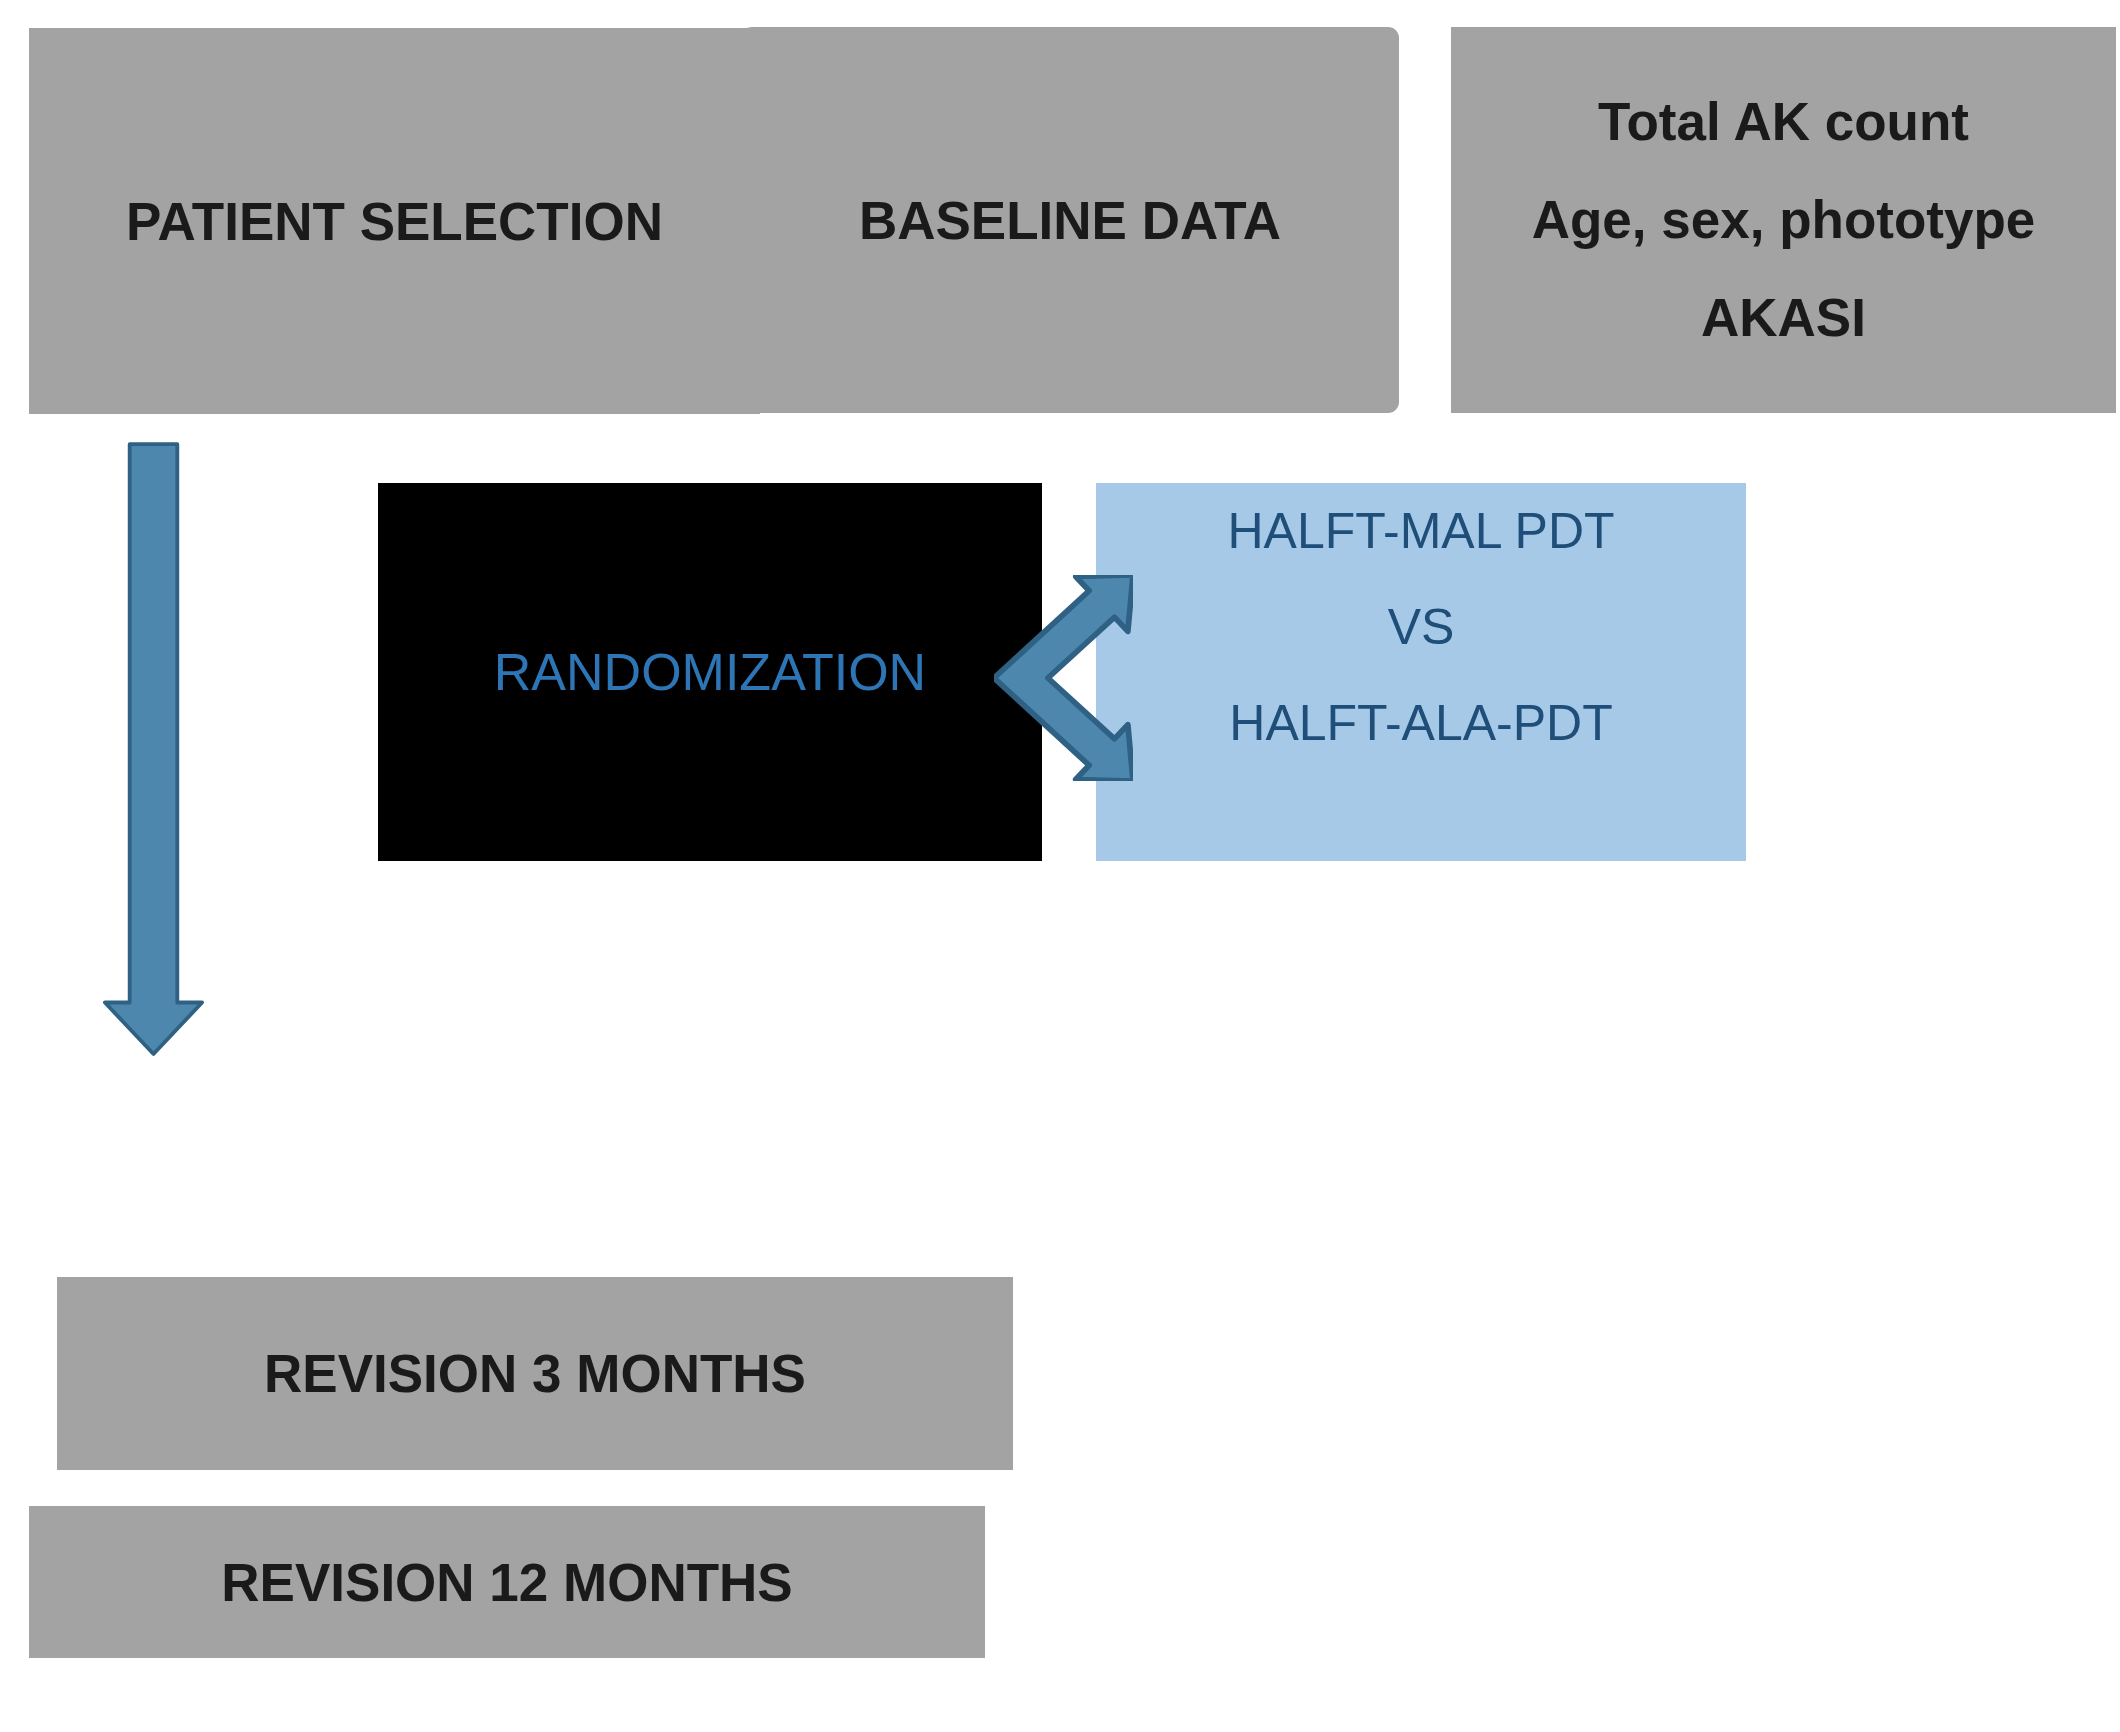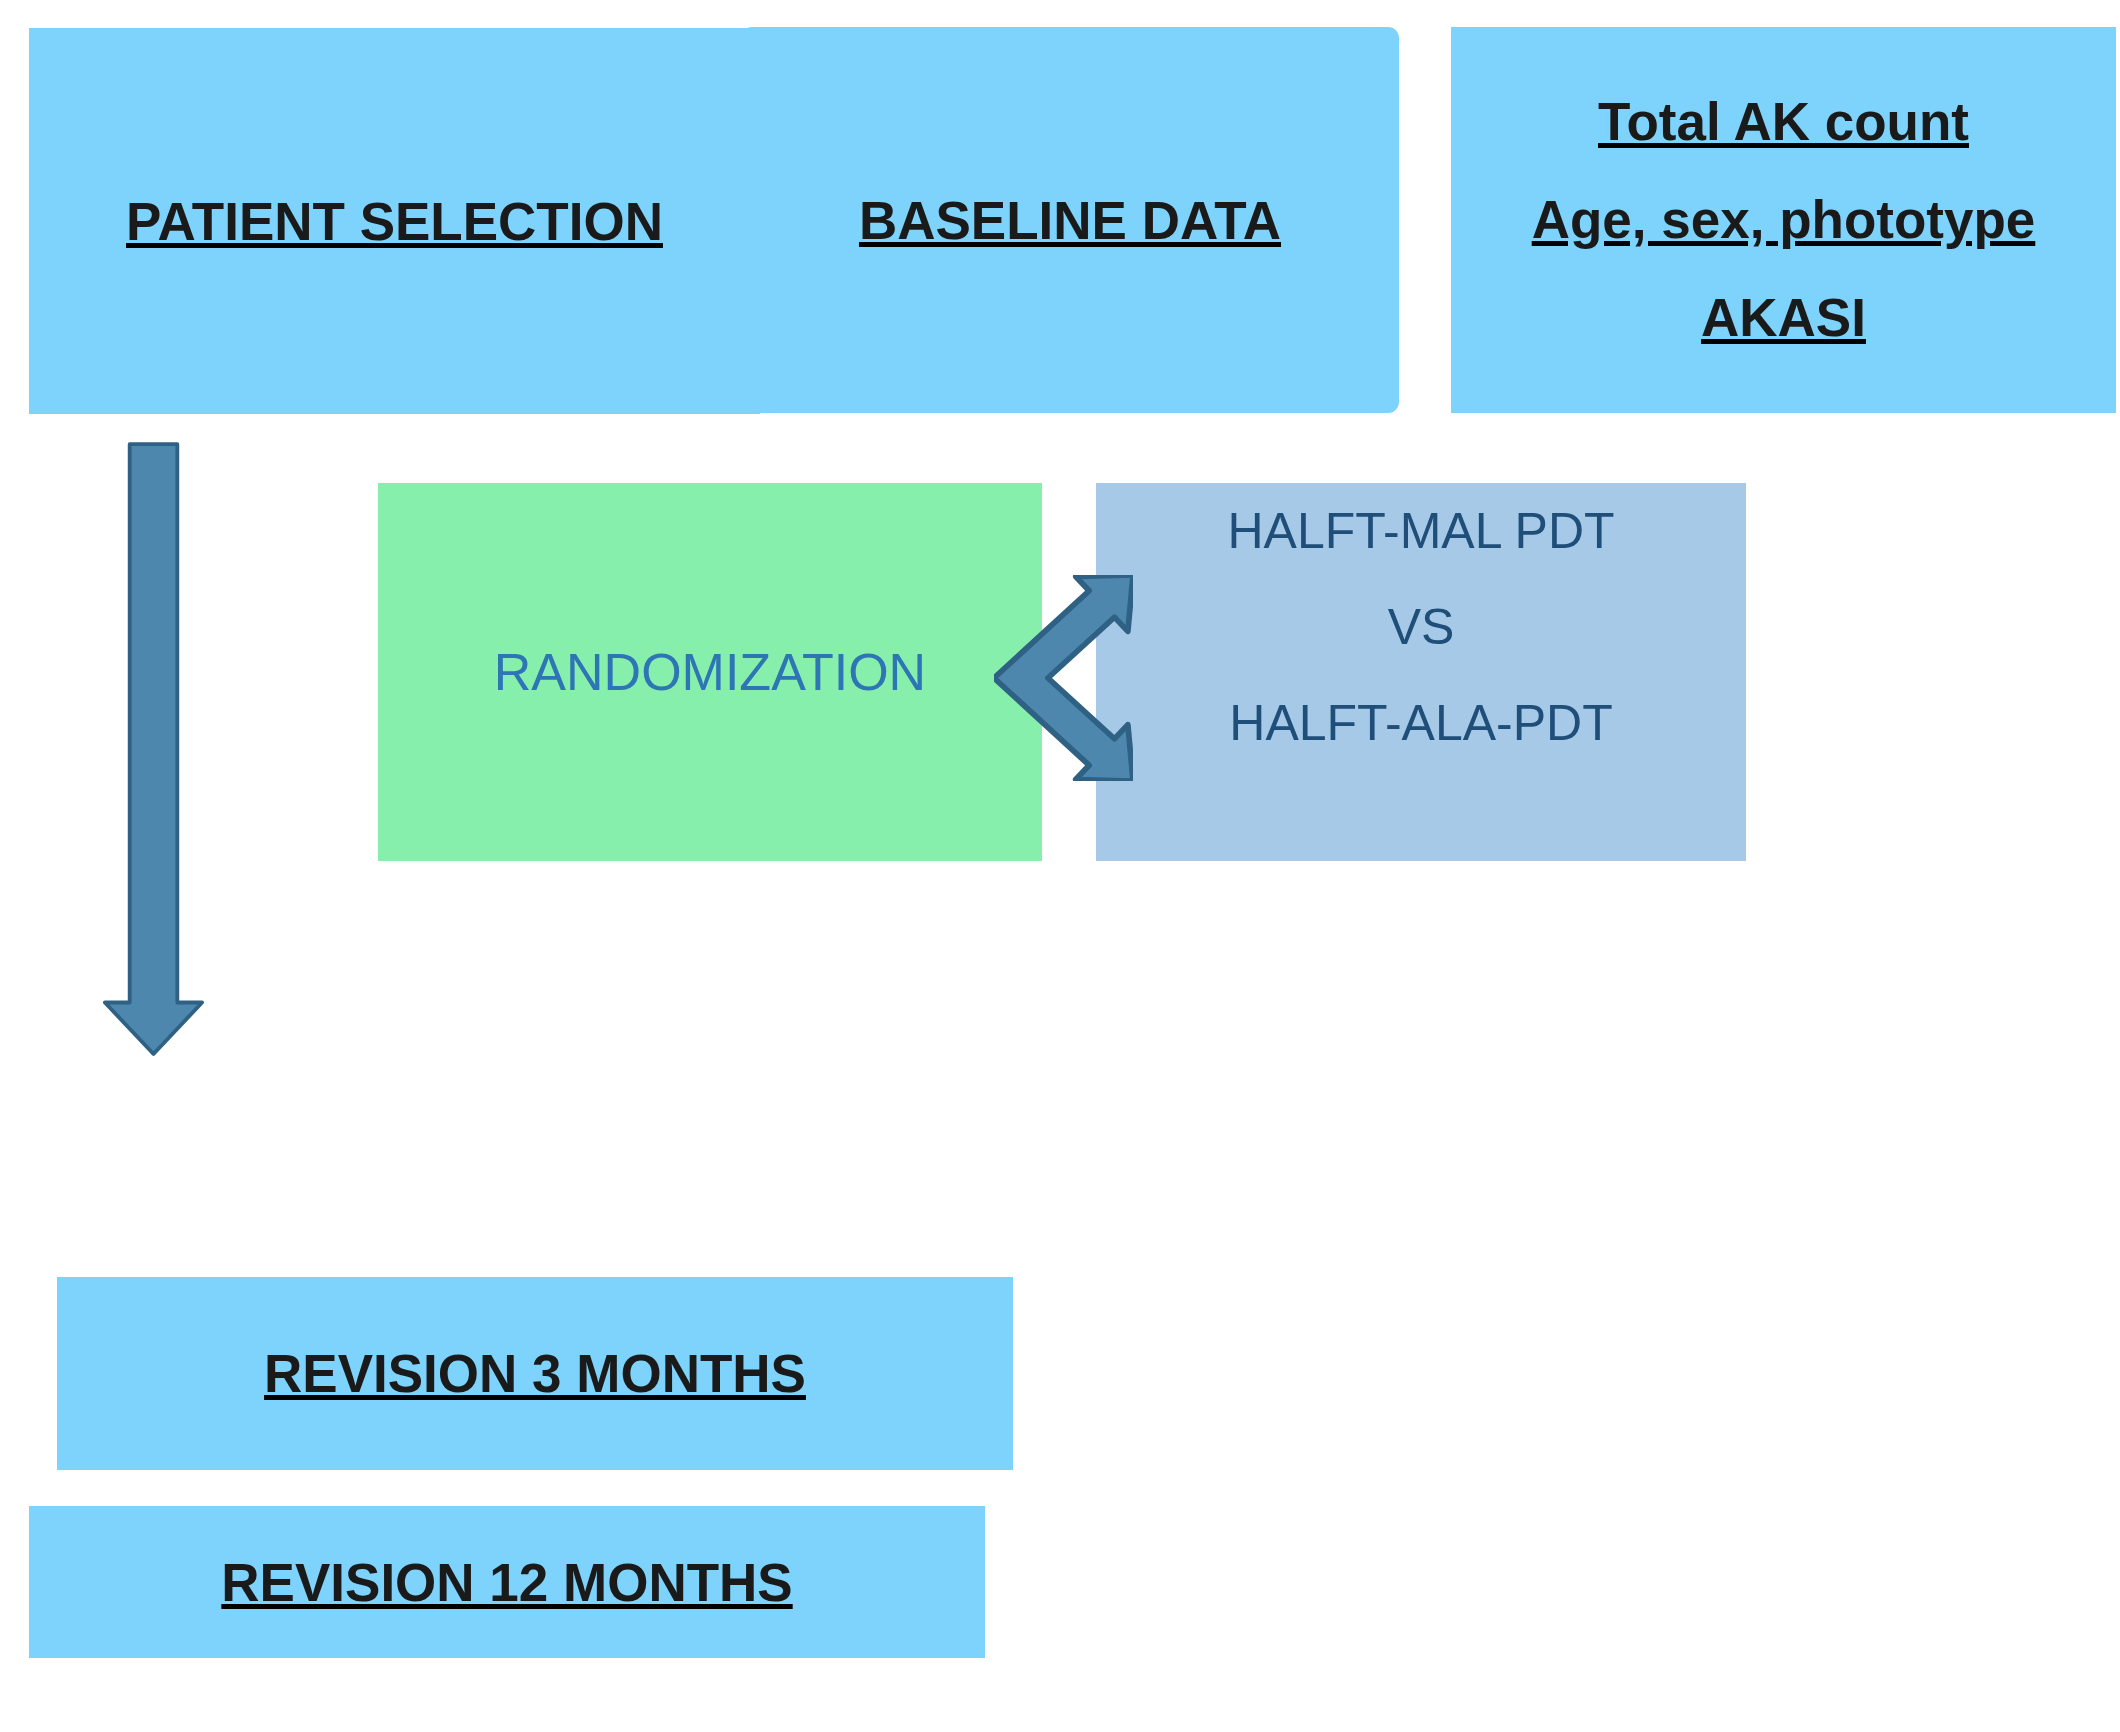--- a/index.html
+++ b/index.html
@@ -16,22 +16,22 @@
     overflow: hidden;
   }
   .box {
     position: absolute;
     display: flex;
     align-items: center;
     justify-content: center;
     text-align: center;
     box-sizing: border-box;
   }
-  .box.gray  { background: #7dd3fc; text-decoration: underline; }
-  .box.gray2 { background: #86efac; }
+  .box.gray  { background: #a3a3a3; }
+  .box.gray2 { background: #000000; }
   .box.blue  { background: #a6c9e7; }
 
   .label-black {
     font-weight: bold;
     color: #1a1a1a;
     font-size: 53px;
     letter-spacing: 0px;
   }
   .multiline {
     flex-direction: column;

